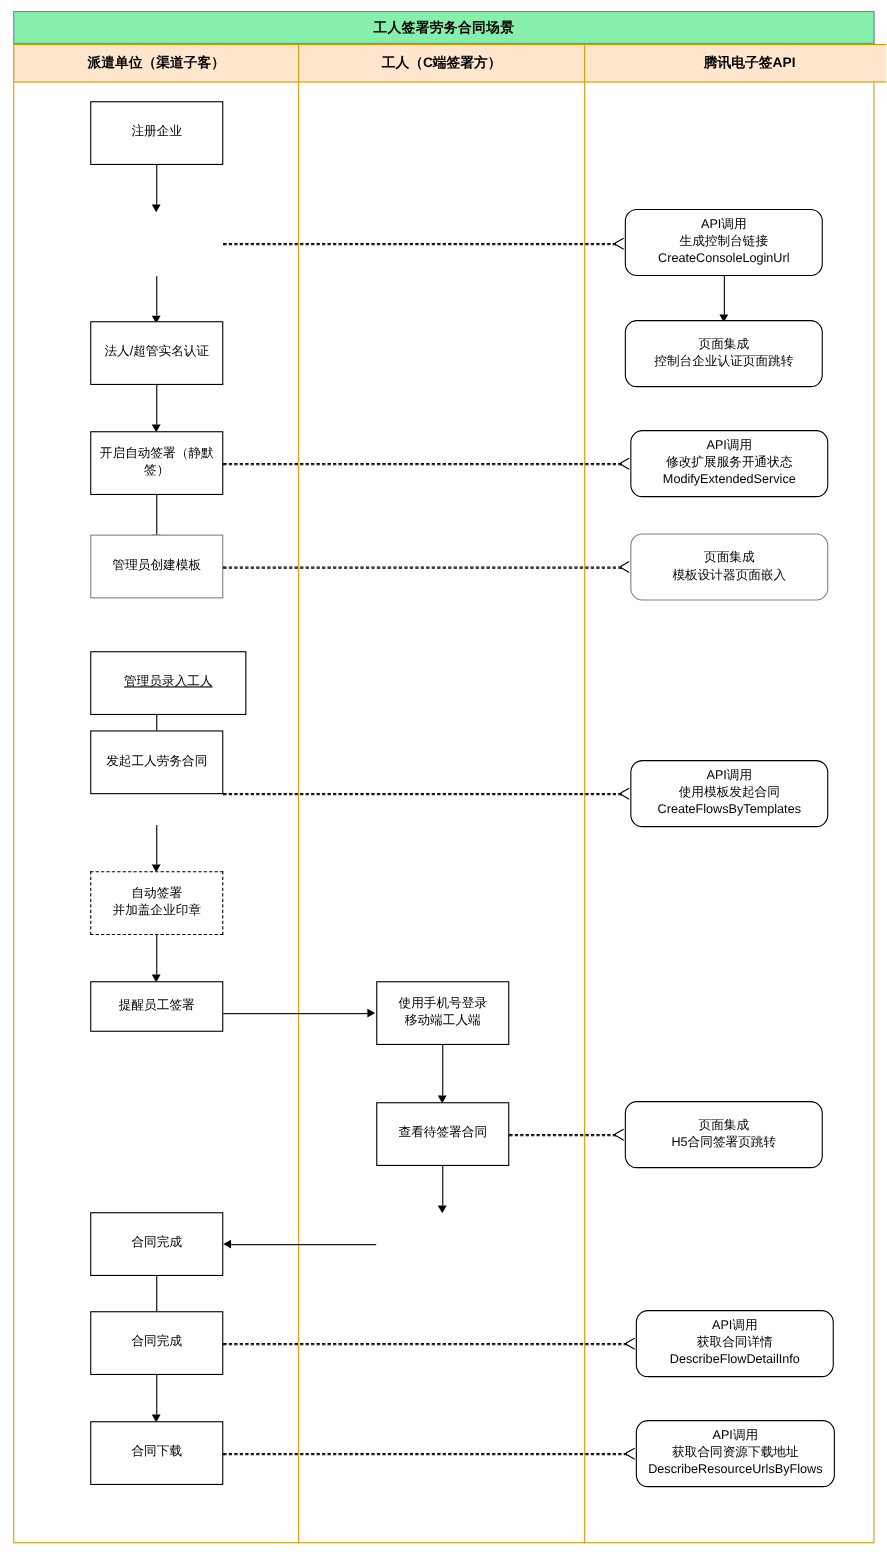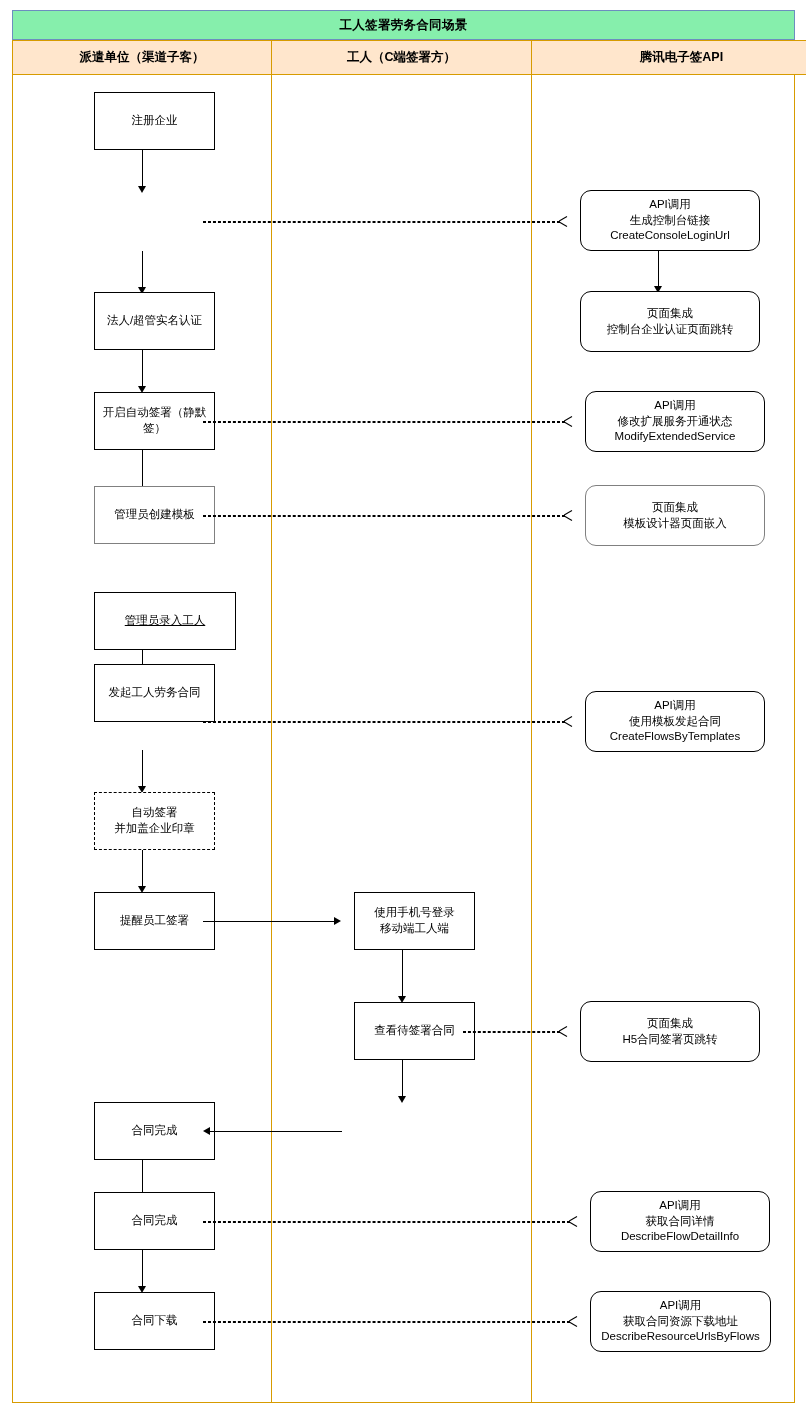--- a/index.html
+++ b/index.html
@@ -74,21 +74,20 @@
     border: 1px solid #000000;
     display: flex;
     align-items: center;
     justify-content: center;
     text-align: center;
     font-size: 11.5px;
     line-height: 1.35;
     color: #000000;
     padding: 2px 4px;
     white-space: pre-line;
-    margin-left: 12px;
   }
   .node.gray { border-color: #808080; }
   .node.dashed { border-style: dashed; border-color: #000000; }
   .node.rounded { border-radius: 11px; }
   .vline {
     position: absolute;
     width: 0;
     border-left: 1px solid #000000;
   }
   .hline {
@@ -184,21 +183,21 @@
 
   <div class="vline" style="left:142px; top:750px; height:36px;"></div>
   <div class="arrow-down" style="left:138px; top:786px;"></div>
 
   <div class="node dashed" style="left:82px; top:792px; width:121px; height:58px;">自动签署
 并加盖企业印章</div>
 
   <div class="vline" style="left:142px; top:850px; height:36px;"></div>
   <div class="arrow-down" style="left:138px; top:886px;"></div>
 
-  <div class="node" style="left:82px; top:892px; width:121px; height:58px;">提醒员工签署</div>
+  <div class="node" style="left:82px; top:892px; width:121px; height:46px;">提醒员工签署</div>
 
   <div class="hline" style="left:203px; top:921px; width:131px;"></div>
   <div class="arrow-right" style="left:334px; top:916.5px;"></div>
 
   <div class="node" style="left:82px; top:1102px; width:121px; height:58px;">合同完成</div>
 
   <div class="vline" style="left:142px; top:1160px; height:36px;"></div>
   <div class="arrow-down" style="left:138px; top:1196px;"></div>
 
   <div class="node" style="left:82px; top:1192px; width:121px; height:58px;">合同完成</div>

